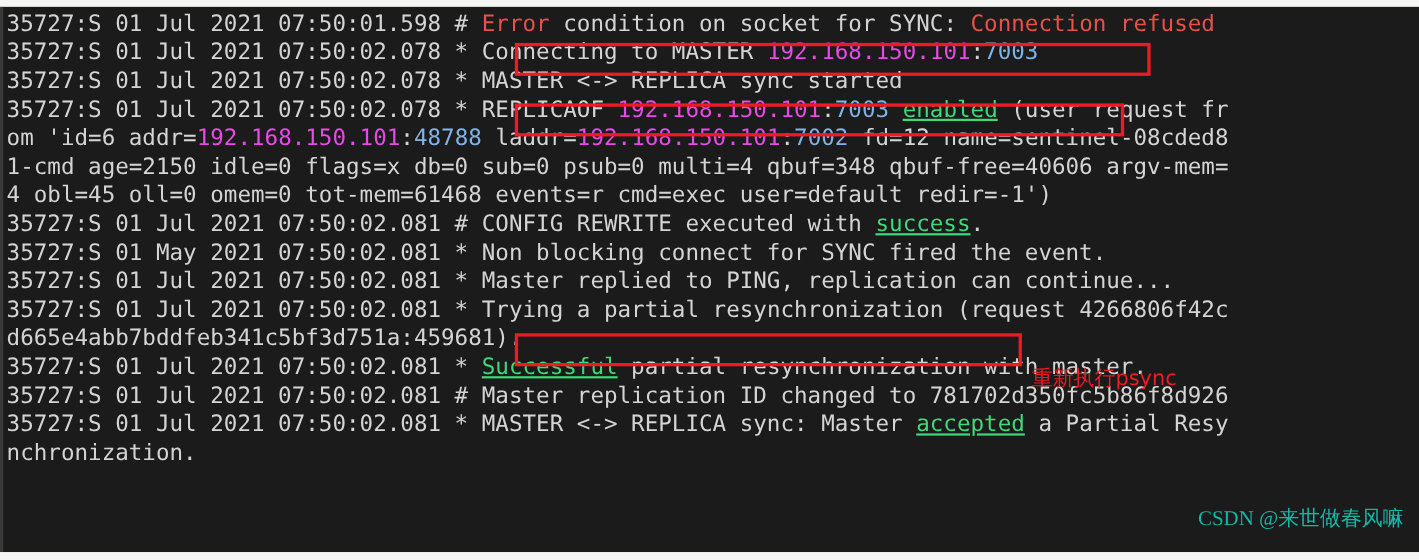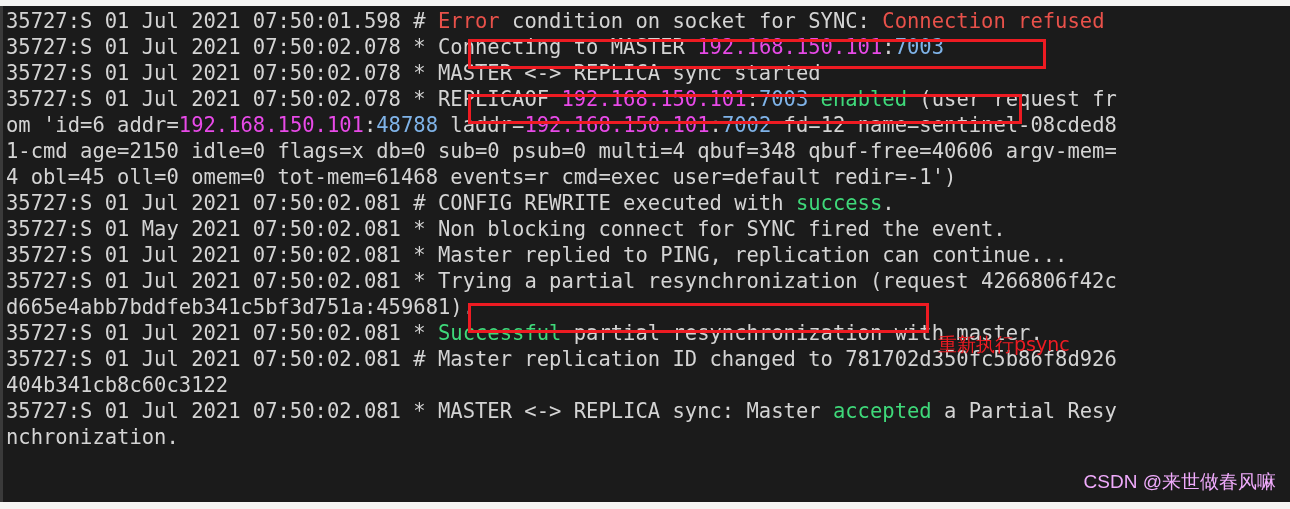--- a/index.html
+++ b/index.html
@@ -58,21 +58,21 @@
   .line {
     height: 26px;
     line-height: 26px;
     font-size: 20.5px;
     letter-spacing: 0px;
     white-space: pre;
     color: #d8d8d8;
   }
   .c-default { color: #d4d4d4; text-align: right; }
   .c-red     { color: #e8514a; text-align: center; }
-  .c-green   { color: #3fd97a; }
+  .c-green   { color: #3fd97a; text-decoration: underline; }
   .c-magenta { color: #e84ae8; }
   .c-blue    { color: #7fb3e8; }
 
   
   .hl-box {
     position: absolute;
     border: 3px solid #ee1b22;
     box-sizing: border-box;
     pointer-events: none;
   }
@@ -85,23 +85,23 @@
     font-size: 19px;
     font-weight: normal;
     line-height: 22px;
     white-space: pre;
   }
 
   
   #watermark {
     position: absolute;
     right: 14px;
-    bottom: 7px;
-    color: #f0abfc;
-    font-family: Liberation Sans, sans-serif;
+    bottom: 18px;
+    color: #14b8a6;
+    font-family: Liberation Serif, serif;
     font-size: 19px;
     white-space: pre;
   }
 </style>
 </head>
 <body>
 
 <div id="terminal">
   <div id="gutter"></div>
   <div id="log">
@@ -112,21 +112,20 @@
       <div class="line"><span class="c-default">om 'id=6 addr=</span><span class="c-magenta">192.168.150.101</span><span class="c-default">:</span><span class="c-blue">48788</span><span class="c-default"> laddr=</span><span class="c-magenta">192.168.150.101</span><span class="c-default">:</span><span class="c-blue">7002</span><span class="c-default"> fd=12 name=sentinel-08cded8</span></div>
       <div class="line"><span class="c-default">1-cmd age=2150 idle=0 flags=x db=0 sub=0 psub=0 multi=4 qbuf=348 qbuf-free=40606 argv-mem=</span></div>
       <div class="line"><span class="c-default">4 obl=45 oll=0 omem=0 tot-mem=61468 events=r cmd=exec user=default redir=-1')</span></div>
       <div class="line"><span class="c-default">35727:S 01 Jul 2021 07:50:02.081 # CONFIG REWRITE executed with </span><span class="c-green">success</span><span class="c-default">.</span></div>
       <div class="line"><span class="c-default">35727:S 01 May 2021 07:50:02.081 * Non blocking connect for SYNC fired the event.</span></div>
       <div class="line"><span class="c-default">35727:S 01 Jul 2021 07:50:02.081 * Master replied to PING, replication can continue...</span></div>
       <div class="line"><span class="c-default">35727:S 01 Jul 2021 07:50:02.081 * </span><span class="c-default">Trying a partial resynchronization</span><span class="c-default"> (request 4266806f42c</span></div>
       <div class="line"><span class="c-default">d665e4abb7bddfeb341c5bf3d751a:459681).</span></div>
       <div class="line"><span class="c-default">35727:S 01 Jul 2021 07:50:02.081 * </span><span class="c-green">Successful</span><span class="c-default"> partial resynchronization with master.</span></div>
       <div class="line"><span class="c-default">35727:S 01 Jul 2021 07:50:02.081 # Master replication ID changed to 781702d350fc5b86f8d926</span></div>
-      <div class="line"><span class="c-default">404b341cb8c60c3122</span></div>
       <div class="line"><span class="c-default">35727:S 01 Jul 2021 07:50:02.081 * MASTER &lt;-&gt; REPLICA sync: Master </span><span class="c-green">accepted</span><span class="c-default"> a Partial Resy</span></div>
       <div class="line"><span class="c-default">nchronization.</span></div>
     </div>
   <div id="overlays">
       <div class="hl-box" style="left: 468px; top: 33px; width: 578px; height: 30px; border-color: rgb(238, 27, 34);"></div>
       <div class="hl-box" style="left: 468px; top: 88px; width: 554px; height: 30px; border-color: rgb(238, 27, 34);"></div>
       <div class="hl-box" style="left: 468px; top: 297px; width: 461px; height: 30px; border-color: rgb(238, 27, 34);"></div>
     </div>
   <div id="annotation" style="left: 938px; top: 327px; color: rgb(238, 27, 34);">重新执行psync</div>
   <div id="watermark">CSDN @来世做春风嘛</div>

